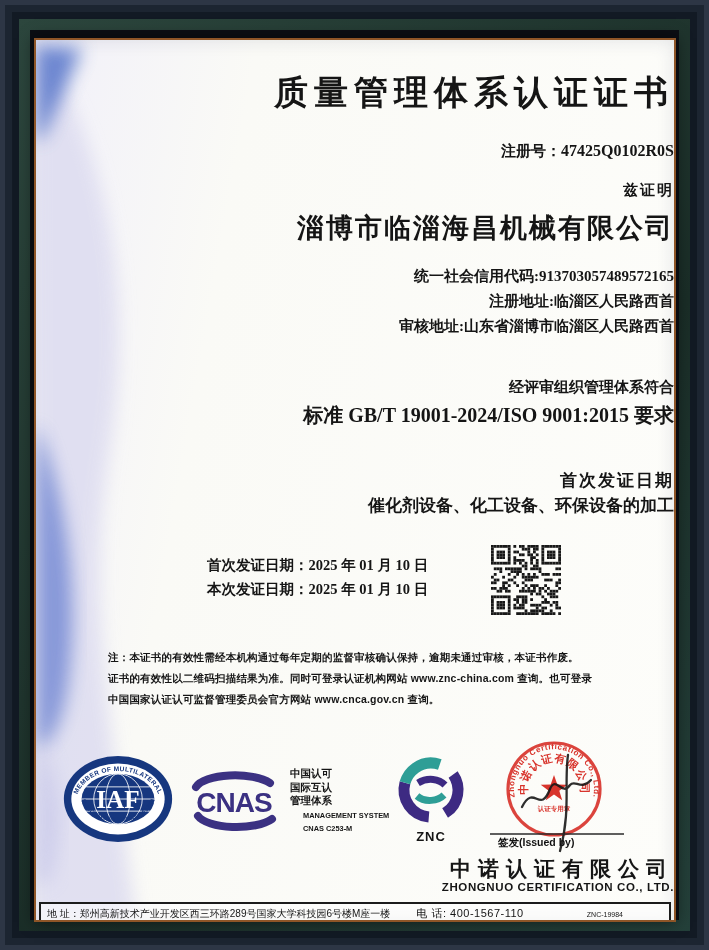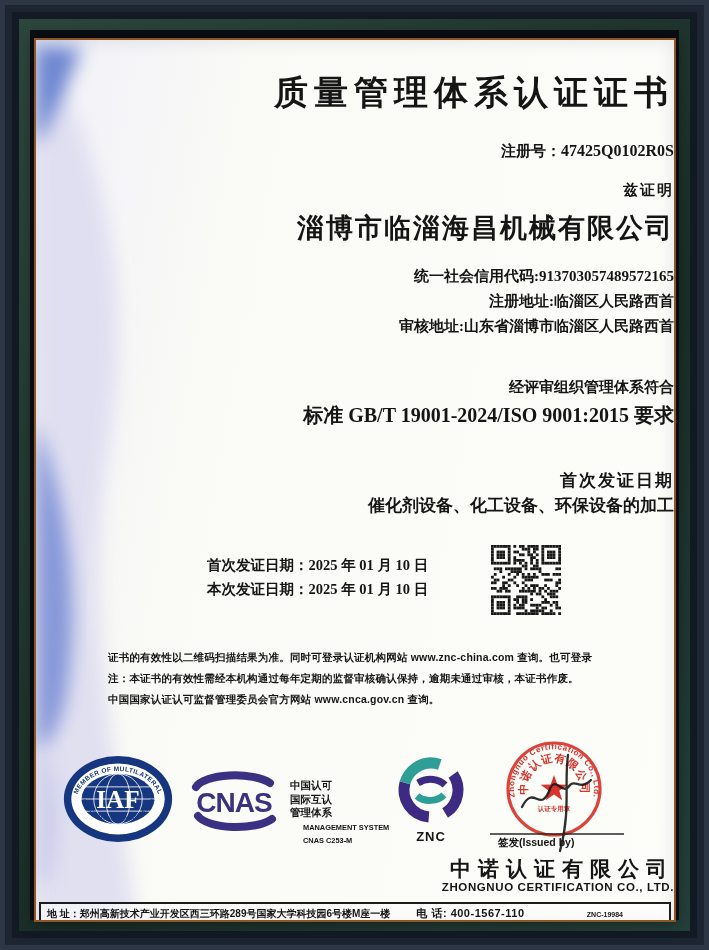--- a/index.html
+++ b/index.html
@@ -35,33 +35,33 @@
   .scopehead{top:429px;font-size:17px;font-weight:bold;letter-spacing:2px;}
   .scopetext{top:454px;font-size:17px;font-weight:bold;}
   .dates{left:171px;top:513px;font-size:14.5px;font-weight:bold;line-height:24px;}
   .dates .row span{font-family:"Liberation Serif","DejaVu Serif",serif;}
   .qr{left:455px;top:505px;width:70px;height:70px;}
   .notes{left:72px;top:607px;width:522px;font-size:10.5px;font-weight:bold;
          line-height:21px;letter-spacing:.2px;text-align:left;}
   
   .iaf{left:26px;top:714px;width:112px;height:90px;}
   .cnas{left:150px;top:726px;width:96px;height:70px;}
-  .cnastxt{left:254px;top:727px;width:120px;text-align:left;margin-top:12px;}
+  .cnastxt{left:254px;top:727px;width:120px;text-align:left;}
   .cnastxt .cn{font-size:10.5px;font-weight:bold;line-height:13.5px;}
   .cnastxt .en{font-size:7.4px;font-weight:bold;line-height:10px;margin-top:3px;padding-left:13px;}
   .znc{left:357px;top:714px;width:76px;height:72px;}
   .znclabel{left:357px;top:789px;width:76px;text-align:center;font-size:13px;font-weight:bold;letter-spacing:1px;}
   .seal{left:446px;top:699px;width:150px;height:115px;}
   
   .issuercn{top:815px;font-size:21px;font-weight:bold;letter-spacing:7px;}
   .issueren{top:841px;font-size:11.5px;font-weight:bold;letter-spacing:.6px;}
   
   .fbox{left:3px;right:3px;top:862px;height:34px;border:2px solid #1c1c1c;
         box-sizing:border-box;padding:2px 6px 0 6px;background:rgba(255,255,255,.55);}
-  .fline1{display:flex;align-items:baseline;font-size:10px;font-weight:bold;white-space:nowrap;}
+  .fline1{display:flex;align-items:baseline;font-size:10px;font-weight:normal;white-space:nowrap;}
   .fline1 .addr{flex:0 0 auto;}
   .fline1 .phone{margin-left:26px;font-size:11px;letter-spacing:.5px;}
   .fline1 .code{margin-left:auto;margin-right:40px;font-size:7px;}
 </style>
 </head>
 <body>
 
 <div class="stage">
   <div class="f1"></div>
   <div class="f2"></div>
@@ -412,22 +412,22 @@
         <rect x="44.8" y="67.19999999999999" width="2.8" height="2.8" fill="#181818"></rect>
         <rect x="50.4" y="67.19999999999999" width="2.8" height="2.8" fill="#181818"></rect>
         <rect x="53.199999999999996" y="67.19999999999999" width="2.8" height="2.8" fill="#181818"></rect>
         <rect x="56" y="67.19999999999999" width="2.8" height="2.8" fill="#181818"></rect>
         <rect x="58.8" y="67.19999999999999" width="2.8" height="2.8" fill="#181818"></rect>
         <rect x="61.599999999999994" y="67.19999999999999" width="2.8" height="2.8" fill="#181818"></rect>
         <rect x="67.19999999999999" y="67.19999999999999" width="2.8" height="2.8" fill="#181818"></rect>
       </svg>
 
     <div class="abs notes">
+      <div>注：本证书的有效性需经本机构通过每年定期的监督审核确认保持，逾期未通过审核，本证书作废。</div>
       <div>证书的有效性以二维码扫描结果为准。同时可登录认证机构网站 www.znc-china.com 查询。也可登录</div>
-      <div>注：本证书的有效性需经本机构通过每年定期的监督审核确认保持，逾期未通过审核，本证书作废。</div>
       <div>中国国家认证认可监督管理委员会官方网站 www.cnca.gov.cn 查询。</div>
     </div>
 
     <svg class="abs iaf" viewBox="0 0 120 96">
       <ellipse cx="60" cy="48" rx="58" ry="46" fill="#16377f"></ellipse>
       <ellipse cx="60" cy="48" rx="50" ry="38" fill="#ffffff"></ellipse>
       <ellipse cx="60" cy="48" rx="39" ry="27" fill="#16377f"></ellipse>
       <g stroke="#ffffff" stroke-width="1" fill="none" opacity=".9">
         <ellipse cx="60" cy="48" rx="13" ry="27"></ellipse>
         <ellipse cx="60" cy="48" rx="26" ry="27"></ellipse>

